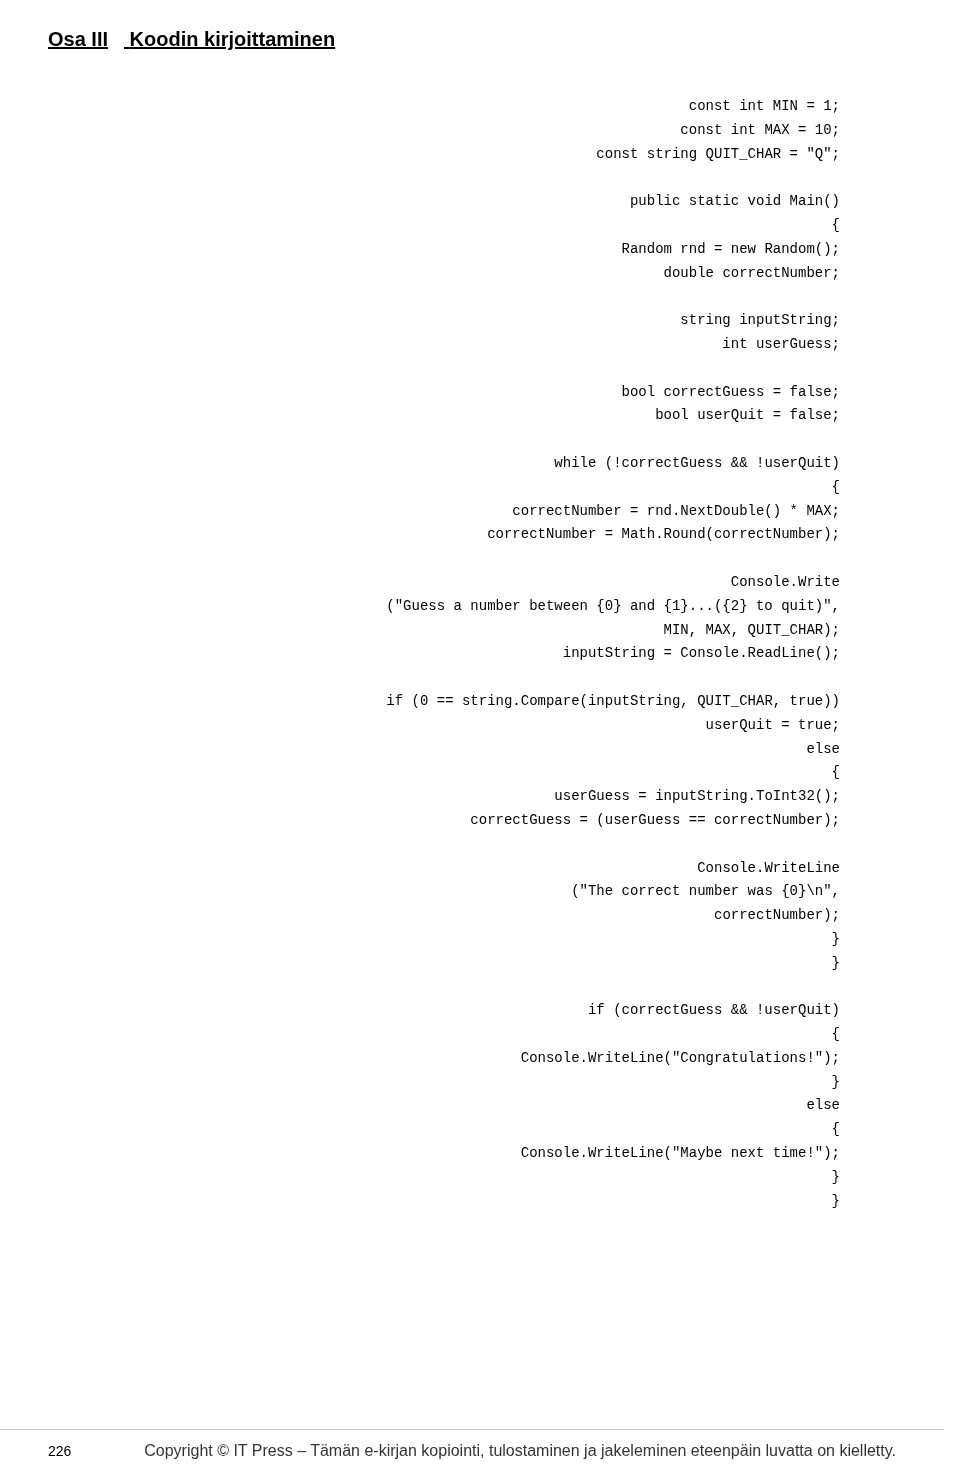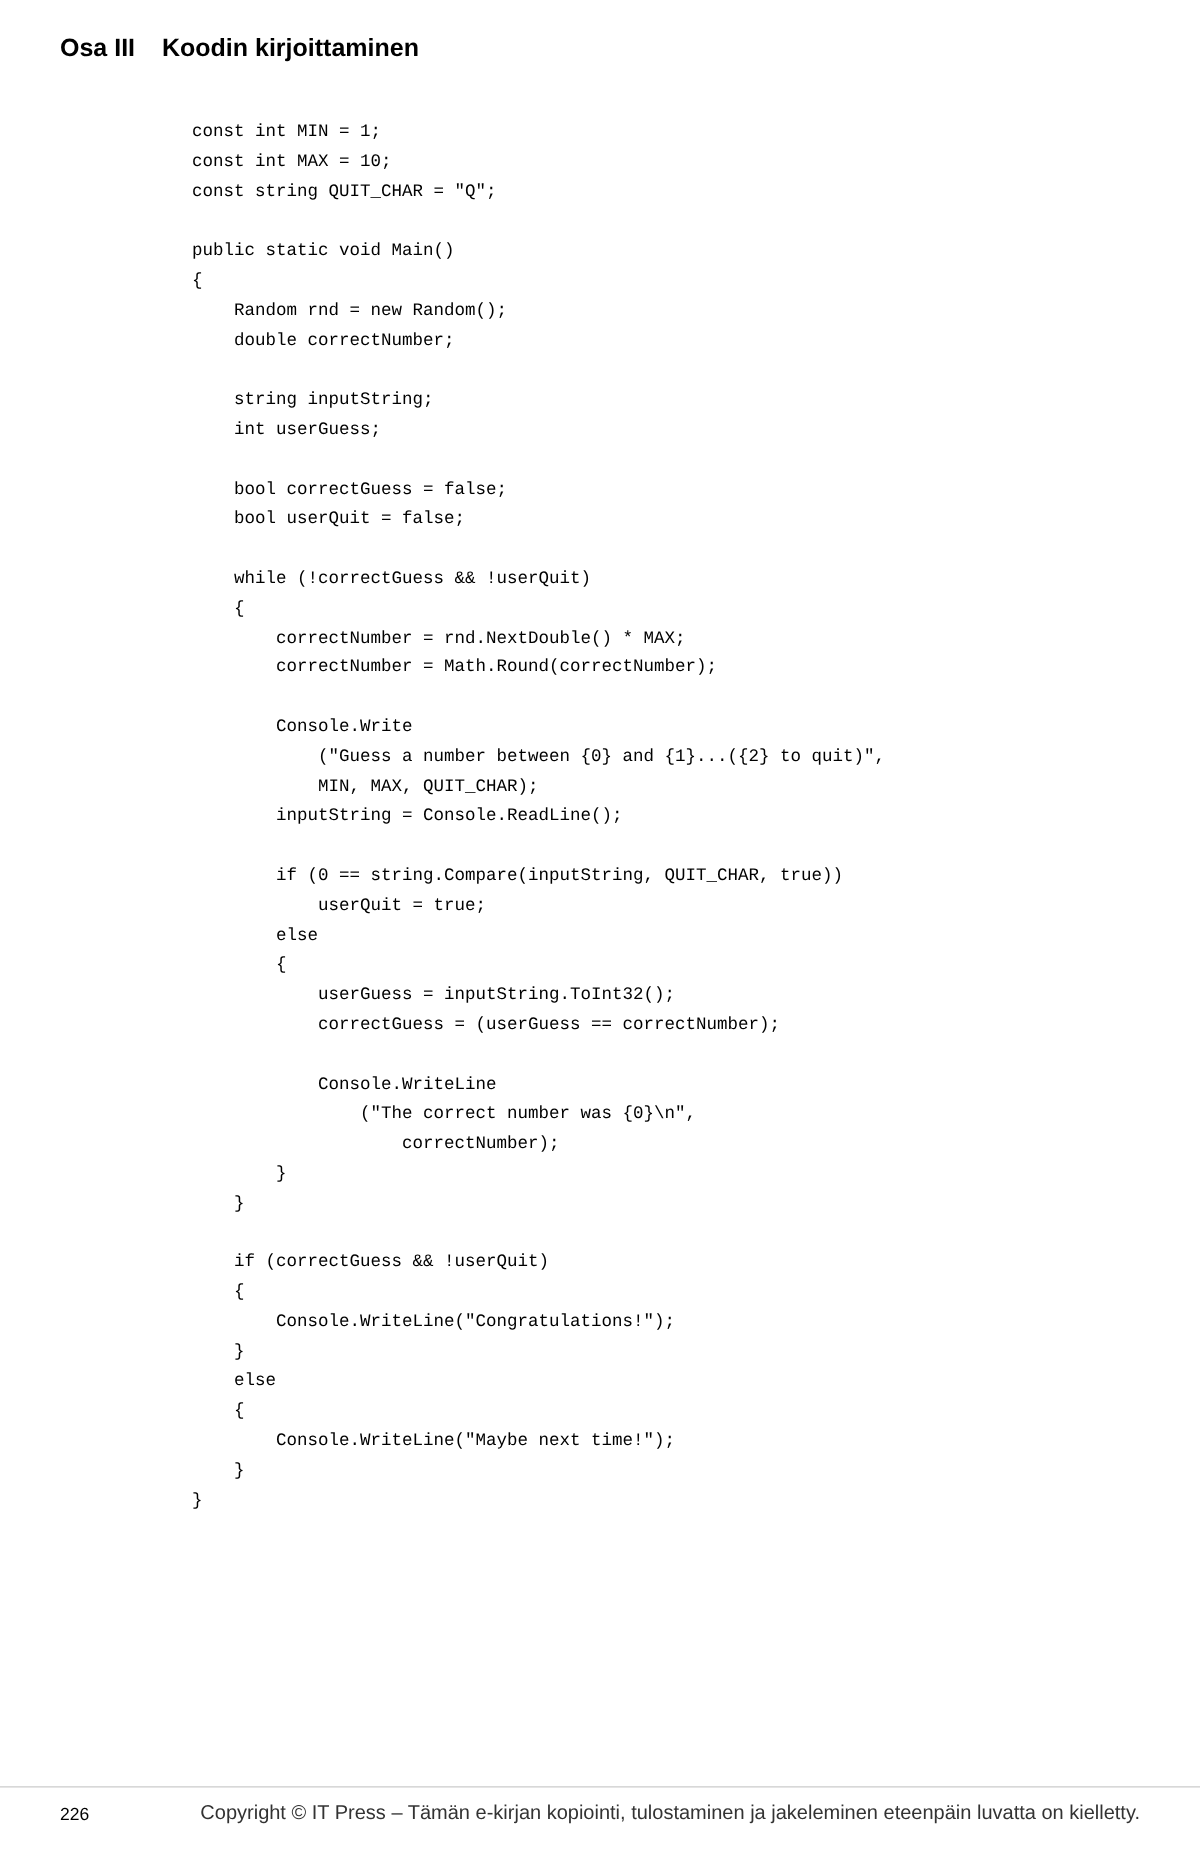--- a/index.html
+++ b/index.html
@@ -18,43 +18,45 @@
 
     .page-header {
       padding: 28px 48px 20px 48px;
       border-bottom: none;
     }
 
     .page-header h1 {
       font-size: 20px;
       font-weight: bold;
       color: #000000;
+      text-decoration: underline;
     }
 
     .page-header h1 .part-number {
       margin-right: 16px;
     }
 
     .code-section {
       padding: 24px 120px 24px 120px;
     }
 
     .code-block {
       font-family: 'Courier New', Courier, monospace;
       font-size: 14px;
       line-height: 1.7;
       color: #000000;
       white-space: pre;
+      text-align: right;
     }
 
     .page-footer {
       position: absolute;
       bottom: 24px;
       left: 0;
-      right: 0;
+      right: 16px;
       display: flex;
       justify-content: space-between;
       align-items: center;
       padding: 0 48px;
       border-top: 1px solid #cccccc;
       padding-top: 12px;
     }
 
     .page-number {
       font-size: 14px;

